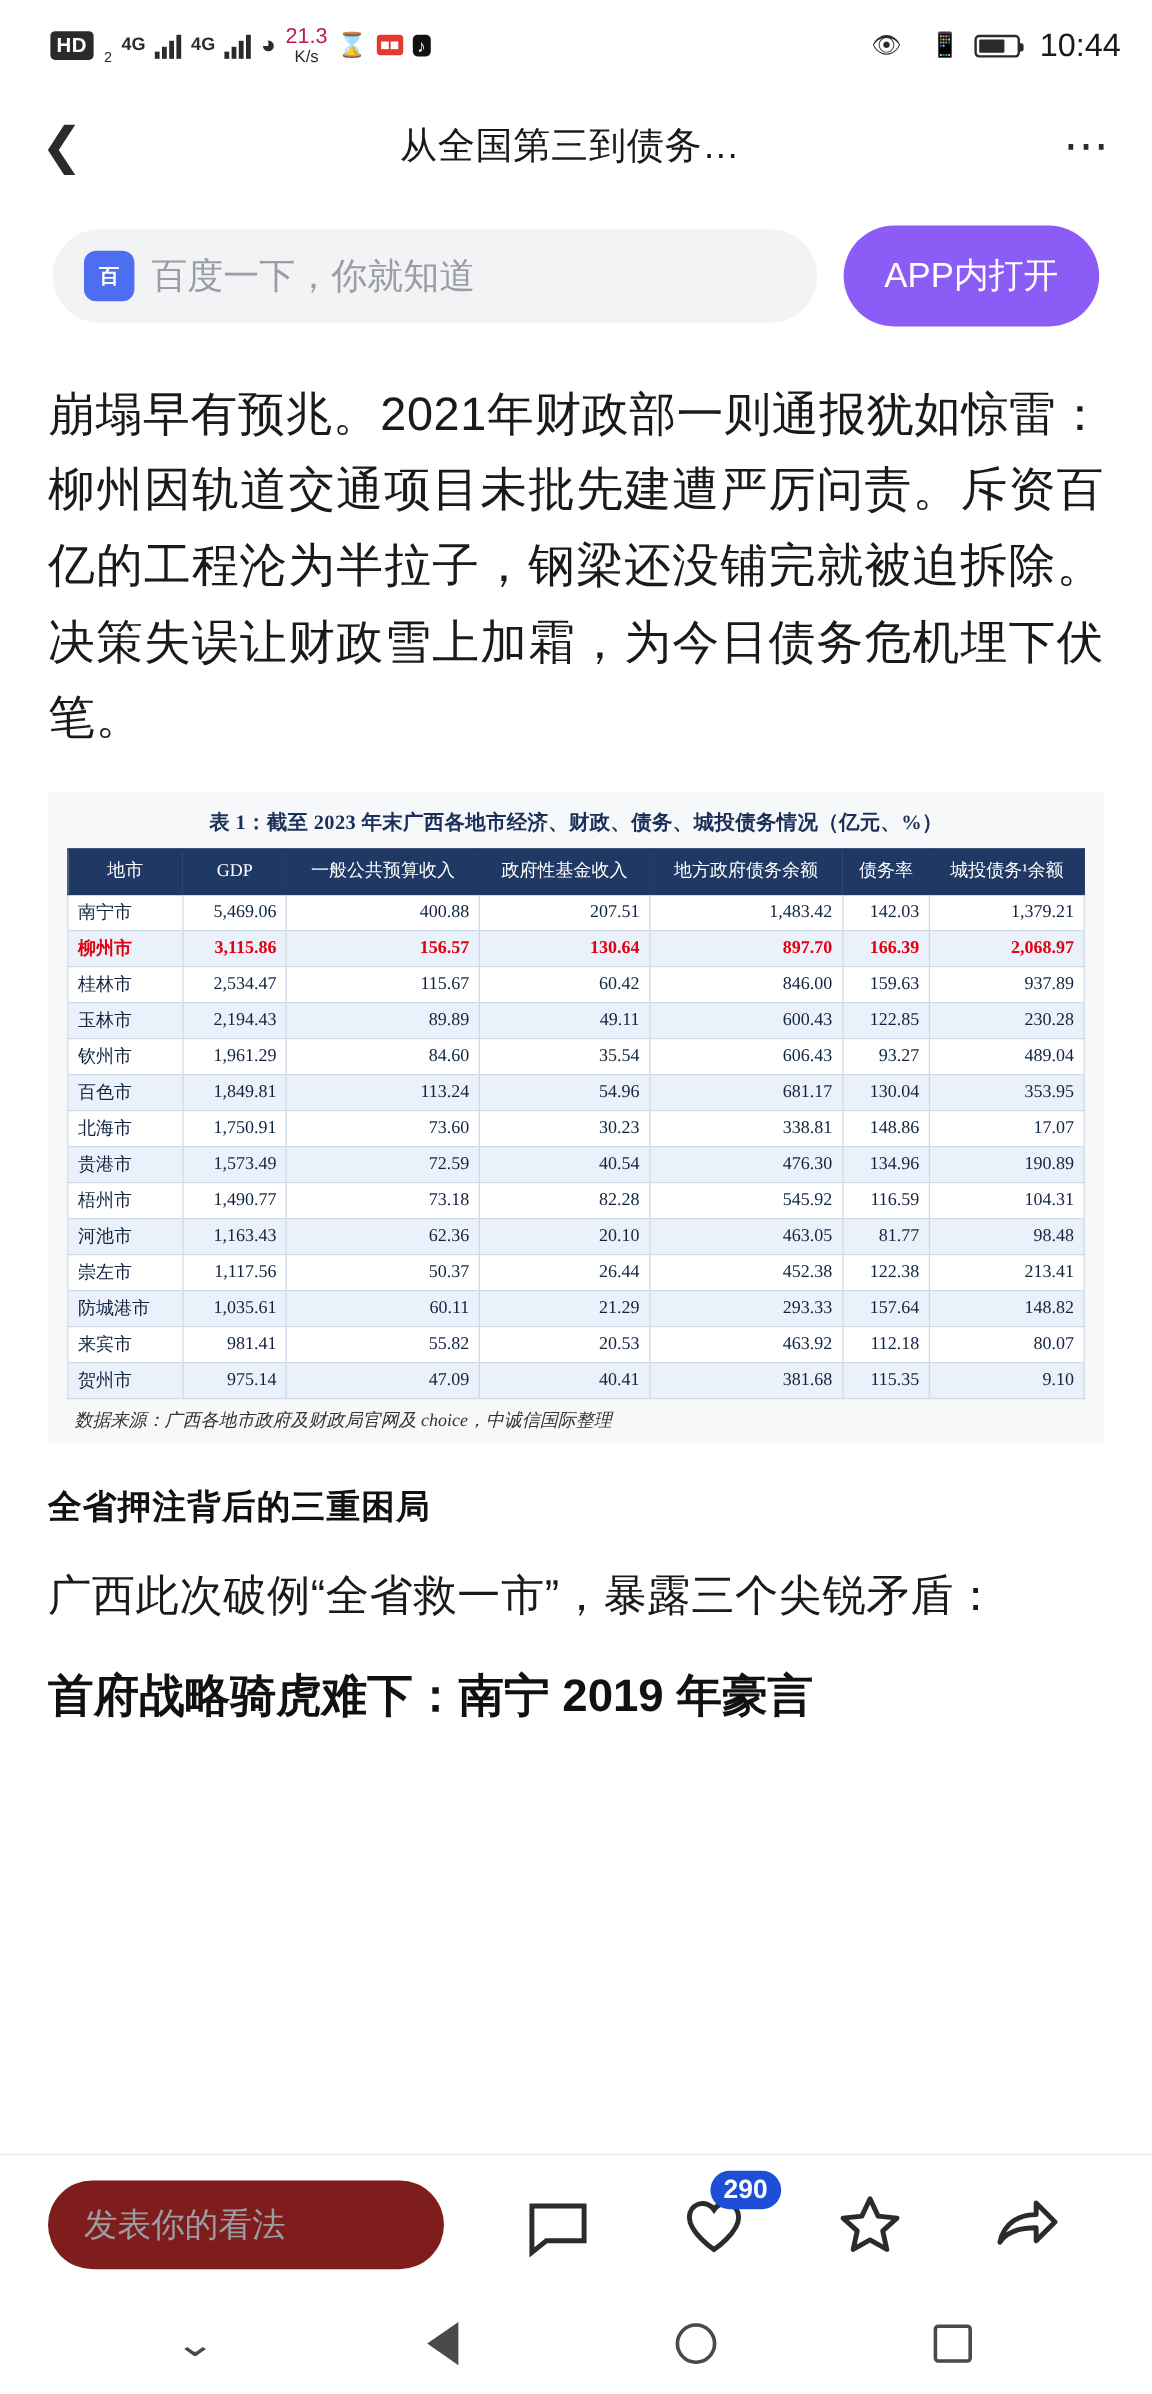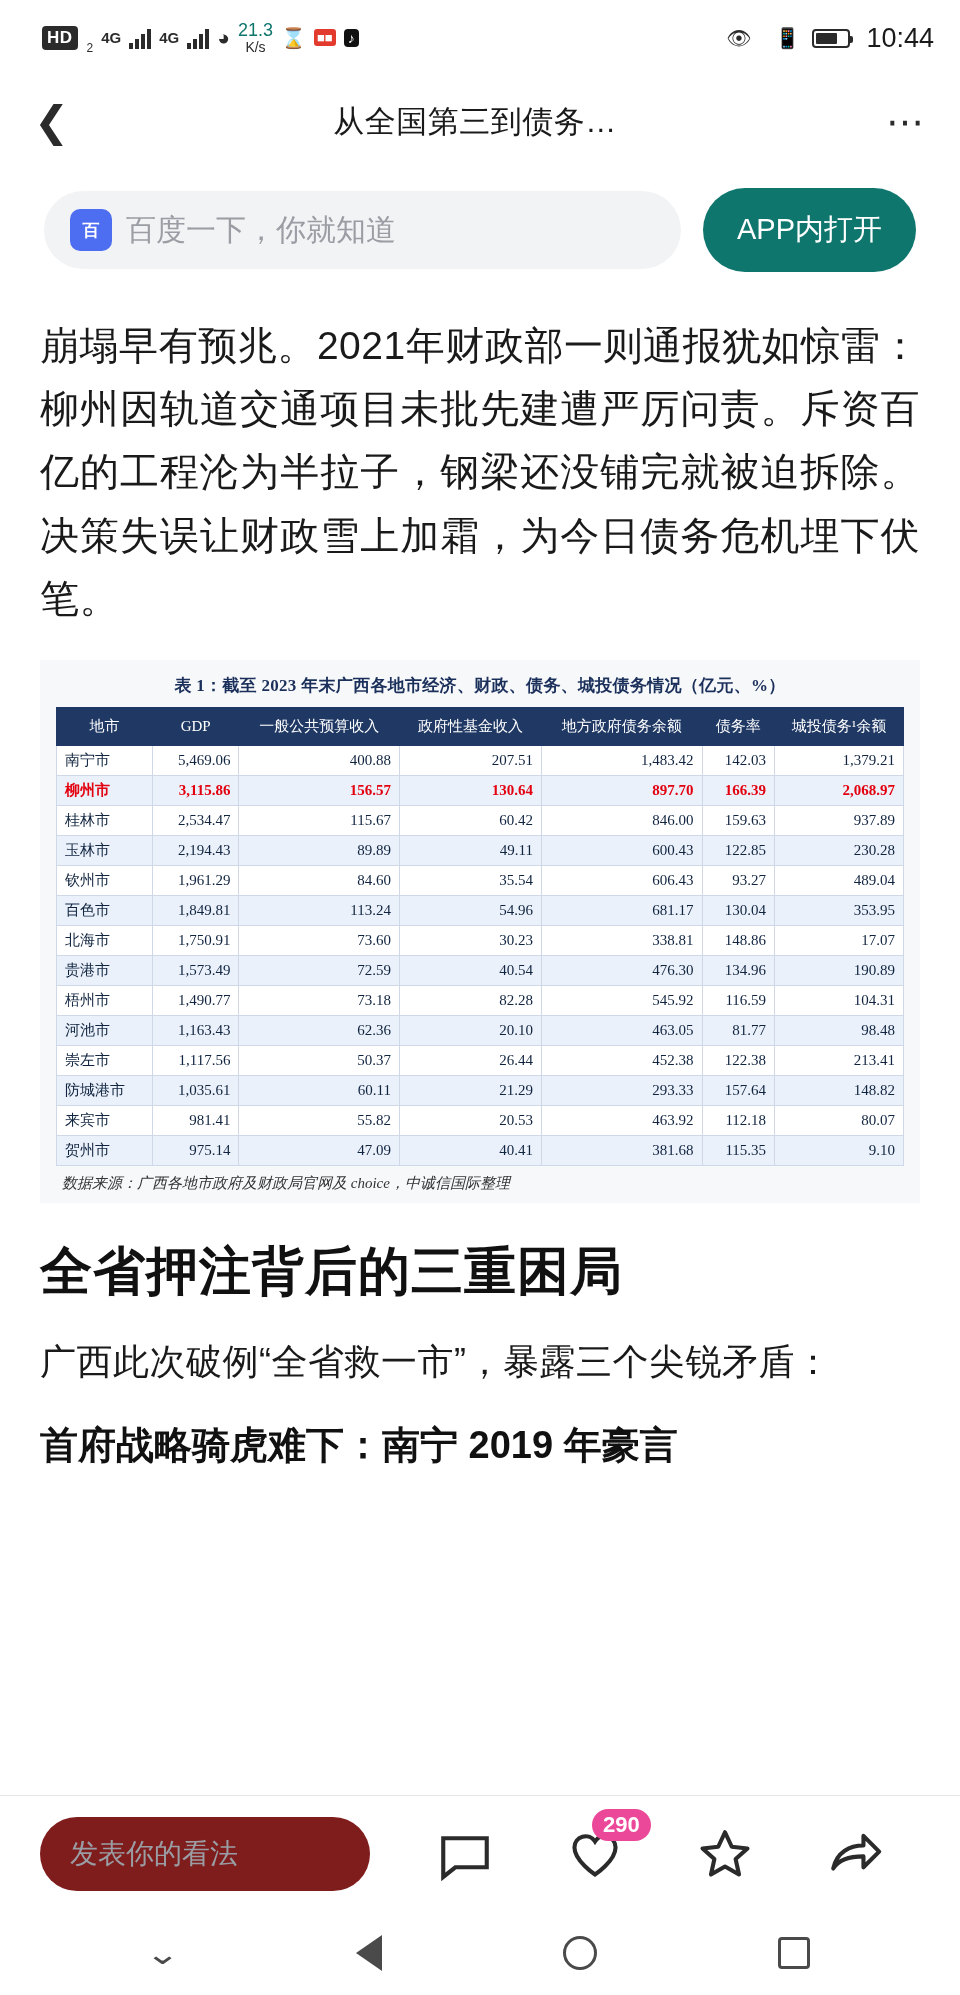--- a/index.html
+++ b/index.html
@@ -36,21 +36,21 @@
     display: inline-flex; align-items: center;
   }
   .hd-sub { font-size: 12px; color: #2b2b2b; align-self: flex-end; margin-left: 1px;}
   .net-label { font-size: 15px; color: #2b2b2b; font-weight: 600; }
   .bars { display: inline-flex; align-items: flex-end; gap: 2px; height: 22px; }
   .bars i { display: block; width: 4px; background: #2b2b2b; }
   .bars i:nth-child(1){height:6px;} .bars i:nth-child(2){height:10px;}
   .bars i:nth-child(3){height:15px;} .bars i:nth-child(4){height:20px;}
   .wifi { font-size: 21px; color: #2b2b2b; line-height: 1; }
   .speed { display: flex; flex-direction: column; align-items: center; line-height: 1.05; }
-  .speed .n { font-size: 18px; color: #0f766e; }
+  .speed .n { font-size: 18px; color: #be185d; }
   .speed .u { font-size: 14px; color: #2b2b2b; }
   .sb-icon { font-size: 20px; color: #2b2b2b; line-height: 1; }
   .sb-icon.redsq { background:#e23b2e; color:#fff; font-size:13px; padding:2px 3px; border-radius:3px;}
   .sb-icon.tiktok { background:#111; color:#fff; font-size:14px; padding:2px 4px; border-radius:4px;}
   .battery {
     width: 38px; height: 19px; border: 2px solid #2b2b2b; border-radius: 4px;
     position: relative; display: inline-block;
   }
   .battery::after {
     content: ""; position: absolute; right: -5px; top: 5px; width: 3px; height: 7px;
@@ -91,38 +91,38 @@
     display: flex; align-items: center; padding: 0 26px; gap: 14px;
   }
   .baidu-logo {
     width: 42px; height: 42px; border-radius: 10px;
     background: #4e6ef2; position: relative; flex: 0 0 auto;
     display: flex; align-items: center; justify-content: center;
     color: #fff; font-size: 17px; font-weight: bold;
   }
   .search-placeholder { font-size: 30px; color: #9a9da3; }
   .app-open-btn {
-    background: #0f766e; color: #fff; border: none; border-radius: 42px;
+    background: #8b5cf6; color: #fff; border: none; border-radius: 42px;
     height: 84px; padding: 0 34px; font-size: 29px; font-family: inherit;
     white-space: nowrap;
   }
 
   
   .article {
     flex: 1 1 auto;
     padding: 16px 40px 0 40px;
     overflow: hidden;
   }
   .para {
     font-size: 39px; line-height: 1.62; color: #1a1a1a;
     text-align: justify; letter-spacing: 0.5px;
   }
   .para.small { font-size: 36px; line-height: 1.6; }
   .h2 {
-    font-size: 52px; font-weight: bold; color: #111; margin: 34px 0 26px 0;
+    font-size: 28px; font-weight: bold; color: #111; margin: 34px 0 26px 0;
     letter-spacing: 1px;
     font-family: Liberation Serif, serif;
   }
   .h3 {
     font-size: 38px; font-weight: bold; color: #111; margin-top: 30px;
     white-space: nowrap; overflow: hidden;
   }
 
   
   .figure {
@@ -169,21 +169,21 @@
   .comment-input {
     width: 330px; height: 74px; background: #7f1d1d; border-radius: 37px;
     display: flex; align-items: center; padding: 0 30px;
     font-size: 28px; color: #9a9da3;
   }
   .bb-icons { flex: 1; display: flex; align-items: center; justify-content: space-around; }
   .bb-icon { position: relative; width: 58px; height: 58px; color: #2b2b2b; }
   .bb-icon svg { width: 100%; height: 100%; display: block; }
   .badge {
     position: absolute; top: -16px; left: 26px;
-    background: #ec4899; color: #fff; font-size: 22px; font-weight: bold;
+    background: #1d4ed8; color: #fff; font-size: 22px; font-weight: bold;
     border-radius: 22px; padding: 2px 11px; line-height: 1.3;
   }
 
   
   .navbar {
     flex: 0 0 auto; height: 84px; background: #fff;
     display: flex; align-items: center; justify-content: space-around;
     padding: 0 60px;
   }
   .nav-ico { color: #4a4a4a; }

